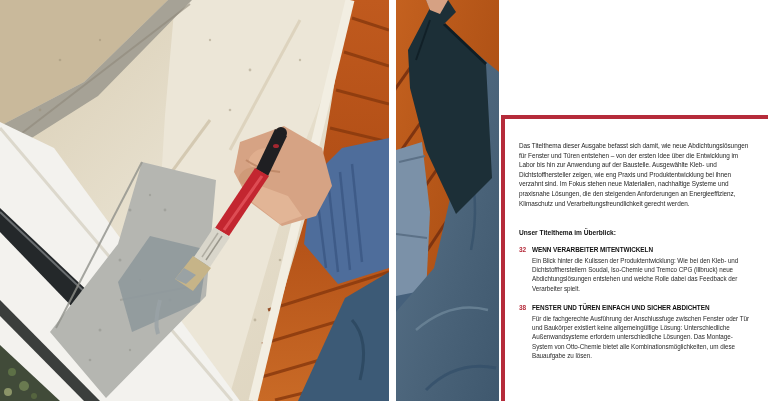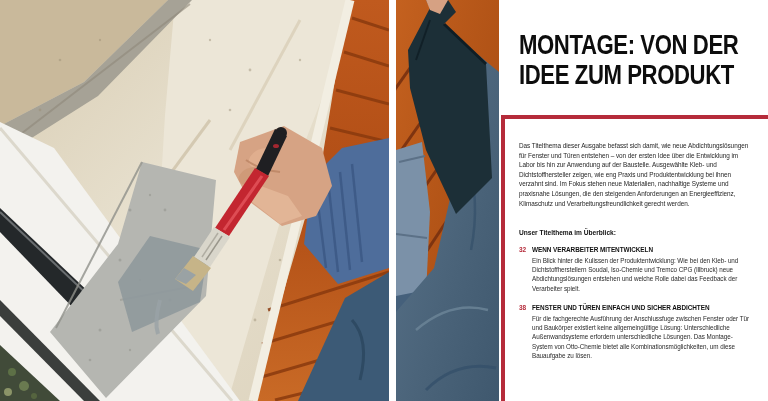--- a/index.html
+++ b/index.html
@@ -183,24 +183,20 @@
       <path d="M48,24 L90,64" stroke="#0f1d24" stroke-width="3"></path>
       <path d="M20,60 L34,20" stroke="#0f1d24" stroke-width="2" opacity="0.8"></path>
 
       <polygon points="30,0 52,0 44,14 34,10" fill="#d6a183"></polygon>
     </svg>
   </div>
 
   <div id="rule-h" style="background: rgb(181, 43, 58);"></div>
   <div id="rule-v" style="background: rgb(181, 43, 58);"></div>
 
-  <h1 id="title" style="margin:0;">
-    <span class="tline">MONTAGE: VON DER</span>
-    <span class="tline">IDEE ZUM PRODUKT</span>
-  </h1>
 
   <div id="content">
     <p id="intro">Das Titelthema dieser Ausgabe befasst sich damit, wie neue Abdichtungslösungen für Fenster und Türen entstehen – von der ersten Idee über die Entwicklung im Labor bis hin zur Anwendung auf der Baustelle. Ausgewählte Kleb- und Dichtstoffhersteller zeigen, wie eng Praxis und Produktentwicklung bei ihnen verzahnt sind. Im Fokus stehen neue Materialien, nachhaltige Systeme und praxisnahe Lösungen, die den steigenden Anforderungen an Energieeffizienz, Klimaschutz und Verarbeitungsfreundlichkeit gerecht werden.</p>
     <p id="overview-heading">Unser Titelthema im Überblick:</p>
 
     <div id="toc">
       <div class="toc-item">
         <div class="toc-num" style="color: rgb(181, 43, 58);">32</div>
         <div class="toc-body">
           <div class="toc-title">WENN VERARBEITER MITENTWICKELN</div>

